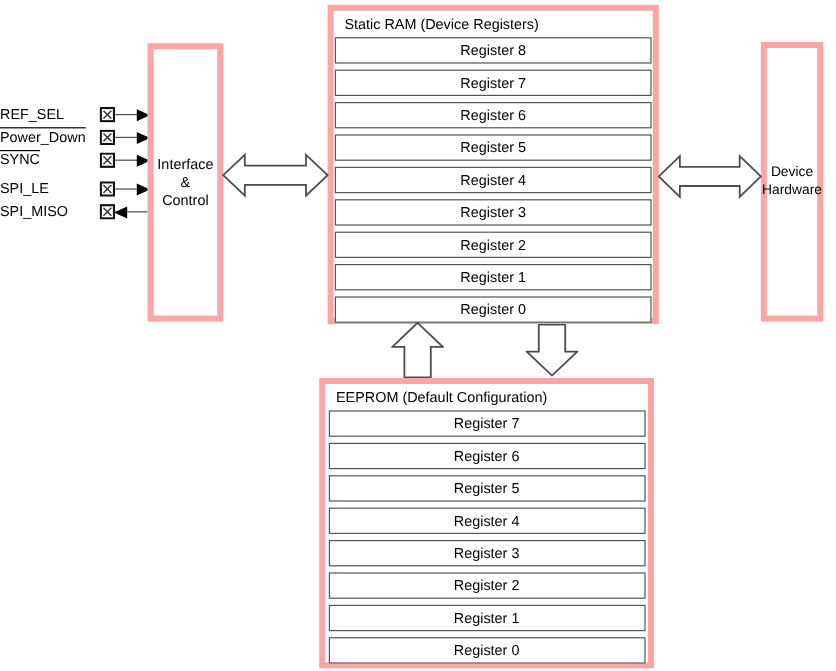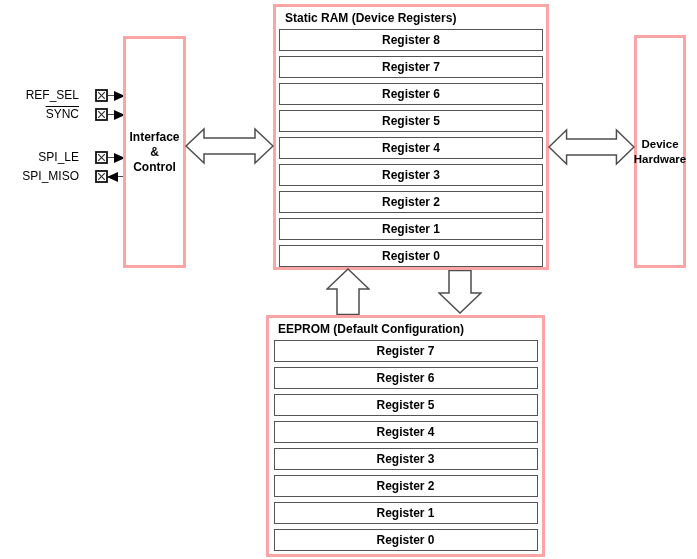--- a/index.html
+++ b/index.html
@@ -1,39 +1,39 @@
 <!DOCTYPE html>
 <html><head>
 <meta charset="utf-8">
 <style>
   html,body{margin:0;padding:0;background:#fff;}
   #canvas{
     position:relative;width:697px;height:559px;background:#fff;
     font-family:"Liberation Sans", sans-serif;color:#000;overflow:hidden;
   }
   .outer-box{
-    position:absolute;box-sizing:border-box;border:3px solid #fca5a5;background:#fff;font-weight:bold;
+    position:absolute;box-sizing:border-box;border:5px solid #fca5a5;background:#fff;
   }
   #interface-box{left:123px;top:36px;width:63px;height:232px;display:flex;align-items:center;justify-content:center;}
   #device-box{left:634px;top:35px;width:52px;height:233px;display:flex;align-items:center;justify-content:center;}
   #ram-box{left:273px;top:4px;width:276px;height:266px;}
   #eeprom-box{left:266px;top:315px;width:279px;height:242px;}
   .block-center{white-space:pre-line;text-align:center;font-size:12px;line-height:15px;}
   #device-box .block-center{font-size:11.5px;}
   .block-title{margin:4px 0 4px 9px;font-size:12px;line-height:14px;white-space:nowrap;}
   .reg-list{display:flex;flex-direction:column;gap:5px;align-items:center;}
   .reg{
     box-sizing:border-box;width:264px;height:22px;border:1.5px solid #545454;background:#fff;
     display:flex;align-items:center;justify-content:center;font-size:12px;
   }
   .sig-group{position:absolute;left:0;width:124px;display:flex;flex-direction:column;gap:6px;}
   #sig-group-1{top:89px;}
   #sig-group-2{top:151px;}
   .sig-row{display:flex;align-items:center;height:13px;}
-  .sig-label{width:79px;text-align:right;font-size:12px;padding-right:16px;white-space:nowrap;line-height:13px;}
+  .sig-label{width:79px;font-size:12px;padding-right:4px;white-space:nowrap;line-height:13px;}
   .ov{text-decoration:overline;text-decoration-thickness:1px;}
   .pin{flex:0 0 13px;height:13px;}
   .wire{position:relative;flex:1 1 auto;height:13px;}
   .wire::before{content:"";position:absolute;left:0;right:0;top:5.5px;height:1.5px;background:#4d4d4d;}
   .arr{position:absolute;width:0;height:0;top:1.5px;border-top:5px solid transparent;border-bottom:5px solid transparent;}
   .arr-in{right:-1px;border-left:11px solid #000;}
   .arr-out{left:-1px;border-right:11px solid #000;}
   .flow-arrow{position:absolute;}
   svg{display:block;}
 </style>
@@ -50,20 +50,33 @@
             <rect x="1" y="1" width="11" height="11" fill="#ffffff" stroke="#111111" stroke-width="1.8"></rect>
             <line x1="3.2" y1="3.2" x2="9.8" y2="9.8" stroke="#333333" stroke-width="1.2"></line>
             <line x1="9.8" y1="3.2" x2="3.2" y2="9.8" stroke="#333333" stroke-width="1.2"></line>
           </svg>
         </span>
         <span class="wire">
           <span class="arr arr-in"></span>
         </span>
       </div>
       <div class="sig-row">
+        <span class="sig-label ov">Power_Down</span>
+        <span class="pin">
+          <svg width="13" height="13" viewBox="0 0 13 13">
+            <rect x="1" y="1" width="11" height="11" fill="#ffffff" stroke="#111111" stroke-width="1.8"></rect>
+            <line x1="3.2" y1="3.2" x2="9.8" y2="9.8" stroke="#333333" stroke-width="1.2"></line>
+            <line x1="9.8" y1="3.2" x2="3.2" y2="9.8" stroke="#333333" stroke-width="1.2"></line>
+          </svg>
+        </span>
+        <span class="wire">
+          <span class="arr arr-in"></span>
+        </span>
+      </div>
+      <div class="sig-row">
         <span class="sig-label ov">SYNC</span>
         <span class="pin">
           <svg width="13" height="13" viewBox="0 0 13 13">
             <rect x="1" y="1" width="11" height="11" fill="#ffffff" stroke="#111111" stroke-width="1.8"></rect>
             <line x1="3.2" y1="3.2" x2="9.8" y2="9.8" stroke="#333333" stroke-width="1.2"></line>
             <line x1="9.8" y1="3.2" x2="3.2" y2="9.8" stroke="#333333" stroke-width="1.2"></line>
           </svg>
         </span>
         <span class="wire">
           <span class="arr arr-in"></span>

